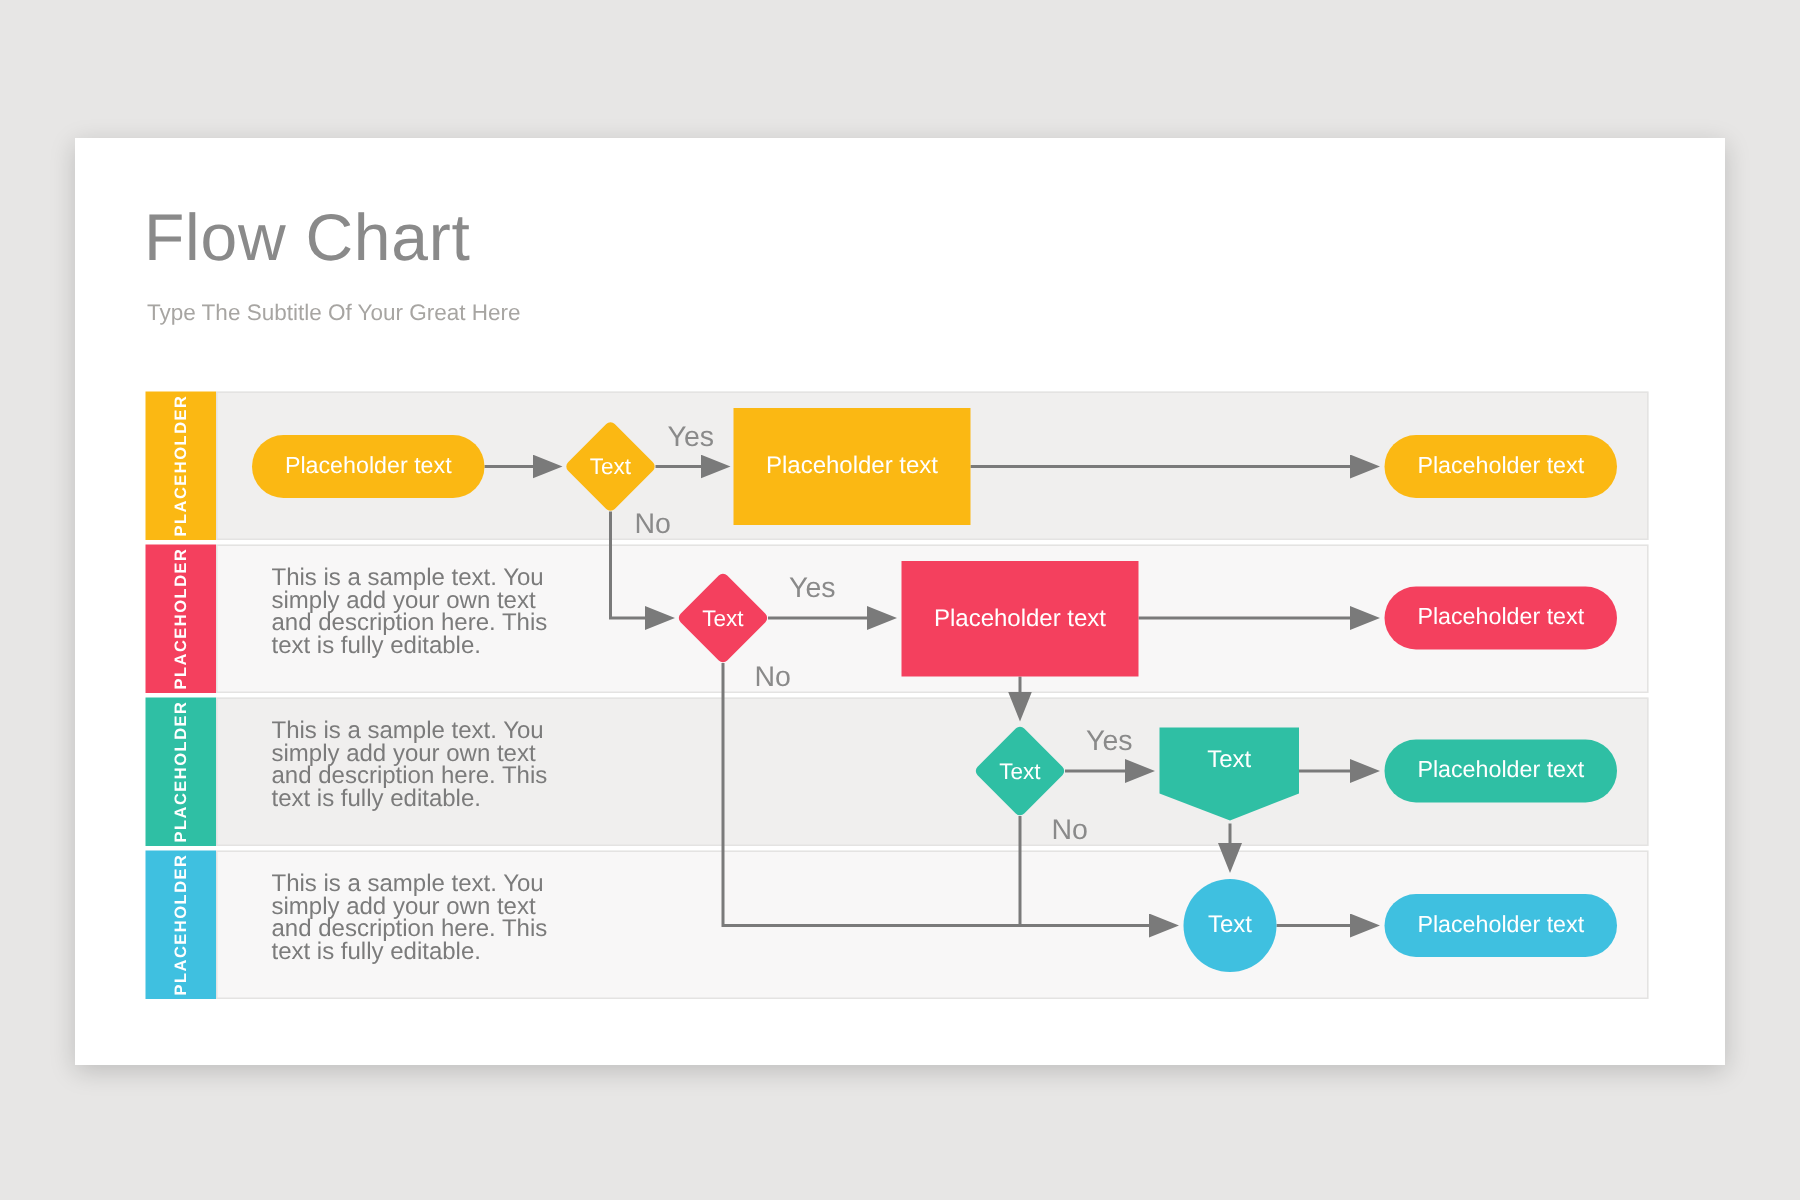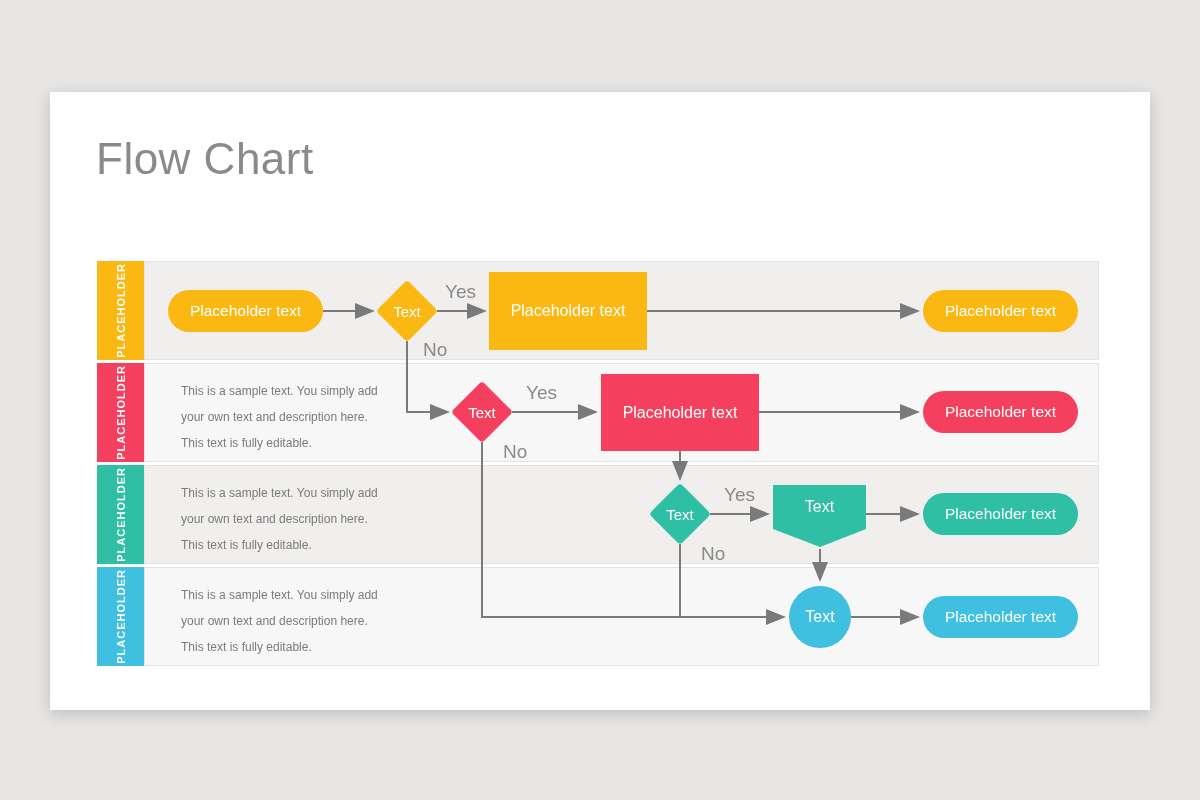--- a/index.html
+++ b/index.html
@@ -6,39 +6,40 @@
   .canvas{position:relative;width:1200px;height:800px;background:var(--bg);font-family:"Liberation Sans",sans-serif;overflow:hidden;}
   .slide{position:absolute;left:50px;top:92px;width:1100px;height:618px;background:var(--slide);box-shadow:0 4px 16px rgba(0,0,0,.18);z-index:0;}
   .title{position:absolute;left:96px;top:134px;font-size:44px;font-weight:400;color:var(--title);z-index:4;margin:0;letter-spacing:.5px;}
   .subtitle{position:absolute;left:98px;top:200px;font-size:15px;color:var(--subtitle);z-index:4;}
   .panel{position:absolute;left:144px;width:955px;height:99px;border:1px solid var(--panel_border);box-sizing:border-box;z-index:1;}
   .panel.odd{background:var(--row_odd);} .panel.even{background:var(--row_even);}
   .strip{position:absolute;left:97px;width:47px;height:99px;z-index:2;display:flex;align-items:center;justify-content:center;}
   .strip-text{writing-mode:vertical-rl;transform:rotate(180deg);color:#fff;font-size:11px;font-weight:bold;letter-spacing:1px;}
   .wires{position:absolute;left:0;top:0;z-index:2;pointer-events:none;}
   .wires polyline,.wires line{stroke:var(--line);stroke-width:2;fill:none;}
-  .desc{position:absolute;left:181px;width:205px;font-size:12px;line-height:26px;color:var(--text);z-index:3;}
+  .desc{position:absolute;left:181px;width:205px;font-size:16px;line-height:15px;color:var(--text);z-index:3;}
   .pill{position:absolute;height:42px;border-radius:21px;display:flex;align-items:center;justify-content:center;color:#fff;font-size:15.5px;z-index:3;}
   .proc{position:absolute;display:flex;align-items:center;justify-content:center;color:#fff;font-size:16px;z-index:3;}
   .diamond{position:absolute;width:44px;height:44px;transform:rotate(45deg);border-radius:4px;z-index:3;}
   .diamond>span{position:absolute;inset:0;display:flex;align-items:center;justify-content:center;transform:rotate(-45deg);color:#fff;font-size:15px;}
   .circle{position:absolute;width:62px;height:62px;border-radius:50%;display:flex;align-items:center;justify-content:center;color:#fff;font-size:16px;z-index:3;}
   .offpage-label{position:absolute;left:773px;top:486px;width:93px;height:42px;display:flex;align-items:center;justify-content:center;color:#fff;font-size:16px;z-index:3;}
   .shape-svg{position:absolute;left:0;top:0;z-index:3;pointer-events:none;}
   .pf3{fill:var(--c3);}
   .yn{position:absolute;font-size:19px;color:var(--label);z-index:4;}
   .f1{background:var(--c1);} .f2{background:var(--c2);} .f3{background:var(--c3);} .f4{background:var(--c4);}
 </style>
 </head>
 <body>
 
 <div class="canvas">
   <div class="slide"></div>
 
   <h1 class="title">Flow Chart</h1>
+  <div class="subtitle">Type The Subtitle Of Your Great Here</div>
 
   <div class="strip f1" style="top:261px;">
       <span class="strip-text">PLACEHOLDER</span>
     </div>
   <div class="strip f2" style="top:363px;">
       <span class="strip-text">PLACEHOLDER</span>
     </div>
   <div class="strip f3" style="top:465px;">
       <span class="strip-text">PLACEHOLDER</span>
     </div>

